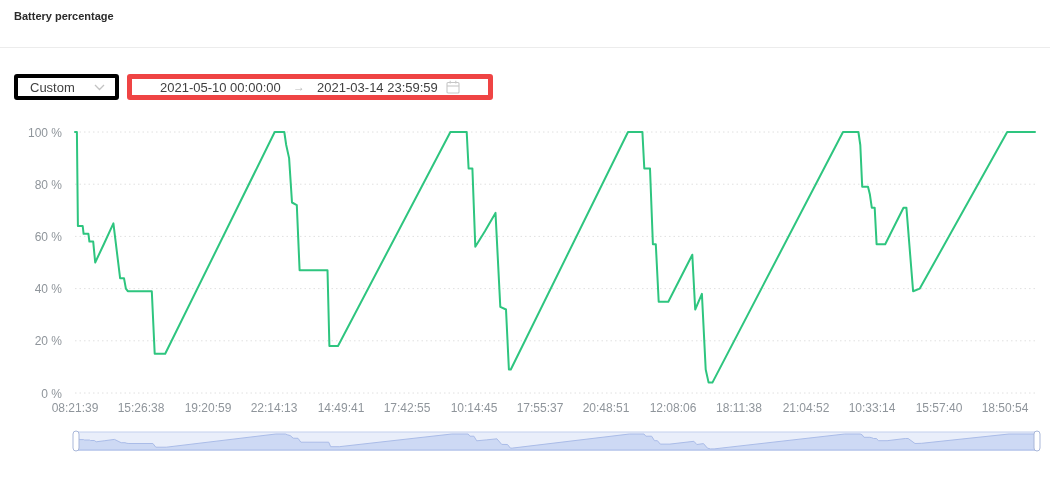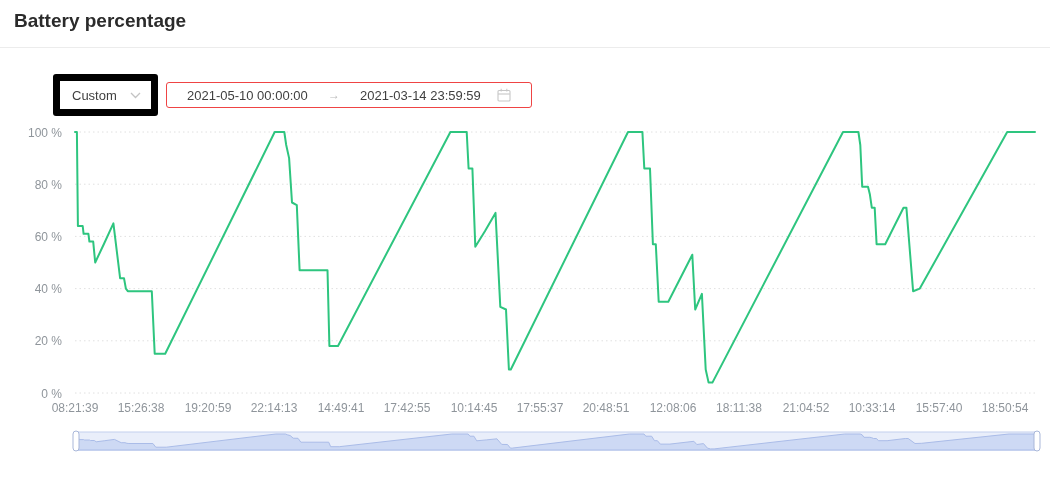--- a/index.html
+++ b/index.html
@@ -5,45 +5,45 @@
   html, body { margin: 0; padding: 0; }
   body {
     width: 1050px; height: 499px;
     background: #ffffff;
     font-family: "Liberation Sans", sans-serif;
     position: relative;
     overflow: hidden;
   }
   .page-title {
     position: absolute; left: 14px; top: 10px;
-    font-size: 19px; font-weight: 700; color: #2b2b2b;
+    font-size: 11px; font-weight: 700; color: #2b2b2b;
   }
   .header-divider {
     position: absolute; left: 0; top: 47px;
     width: 1050px; height: 1px; background: #ececec;
   }
   .filter-bar {
     position: absolute; left: 14px; top: 74px;
     display: flex; gap: 8px; align-items: center;
   }
   .select-box {
     box-sizing: border-box;
-    width: 105px; height: 42px;
-    border: 7px solid #000000; border-radius: 3px;
+    width: 105px; height: 26px;
+    border: 4px solid #000000; border-radius: 3px;
     display: flex; align-items: center; justify-content: space-between;
     padding: 0 10px 0 12px;
     font-size: 13px; color: #3f3f3f;
-    background: #fff; cursor: pointer; margin-left: 39px;
+    background: #fff; cursor: pointer;
   }
   .range-box {
     box-sizing: border-box;
     width: 366px; height: 26px;
-    border: 1px solid #ef4444; border-radius: 3px;
+    border: 5px solid #ef4444; border-radius: 3px;
     display: flex; align-items: center; justify-content: space-between;
-    padding: 0 20px;
+    padding: 0 28px;
     font-size: 13px; color: #3f3f3f;
     background: #fff; cursor: pointer;
   }
   .range-box .sep { color: #b9b9b9; font-size: 12px; padding: 0 4px; }
   .chart-svg { position: absolute; left: 0; top: 115px; }
   .axis-label { font-size: 12px; fill: #8f959b; }
   svg text { font-family: "Liberation Sans", sans-serif; }
 </style>
 </head>
 <body>

